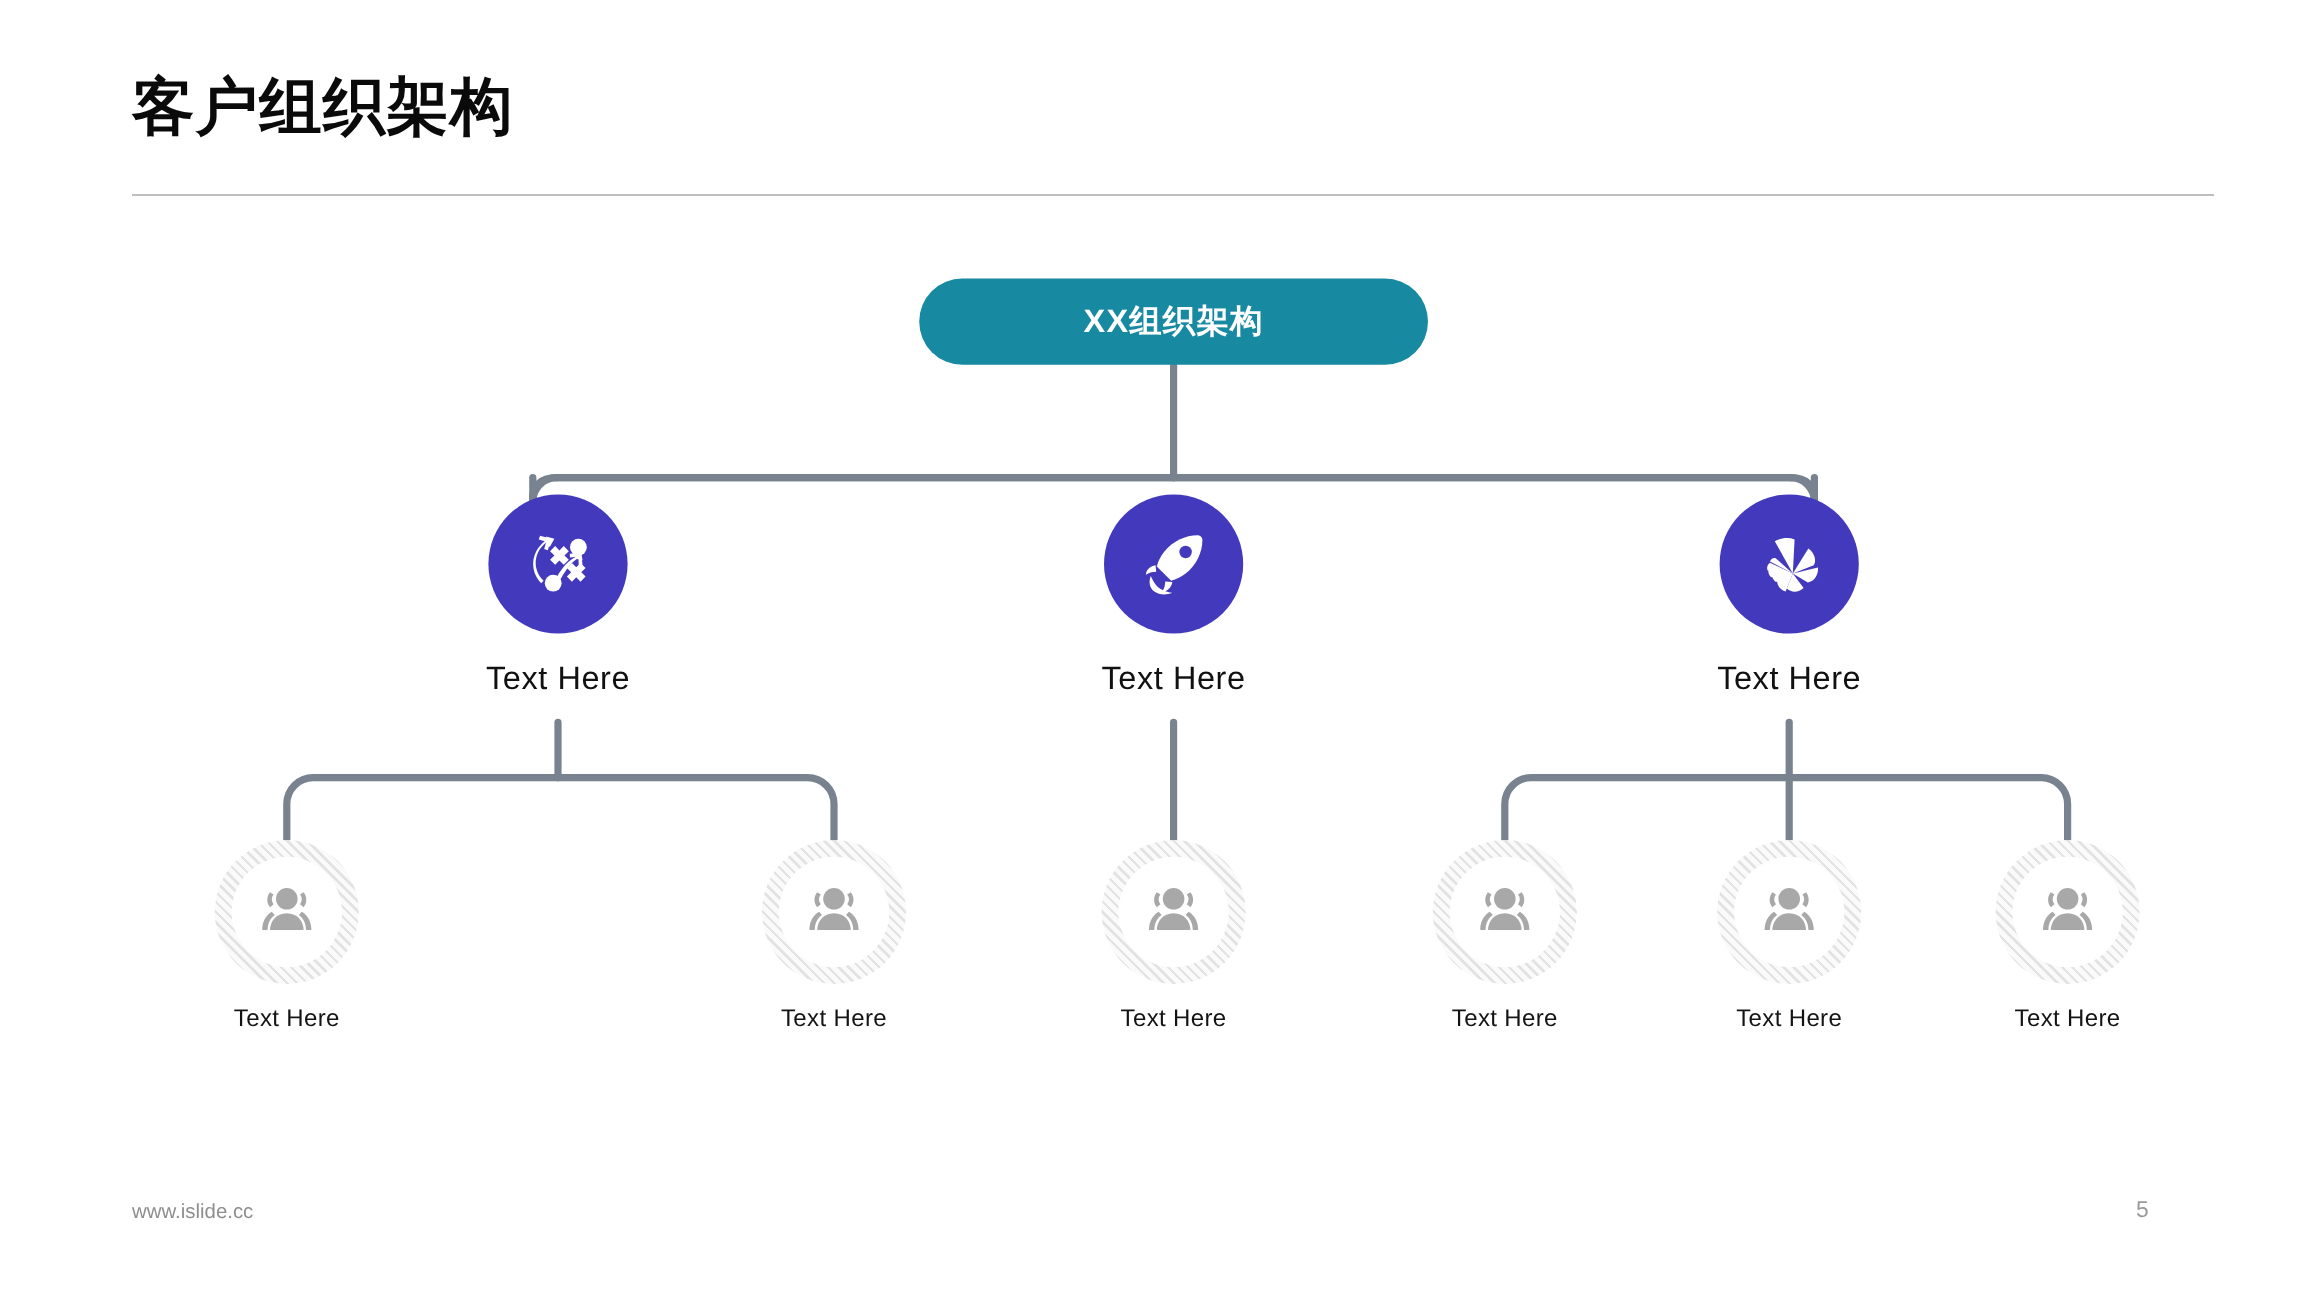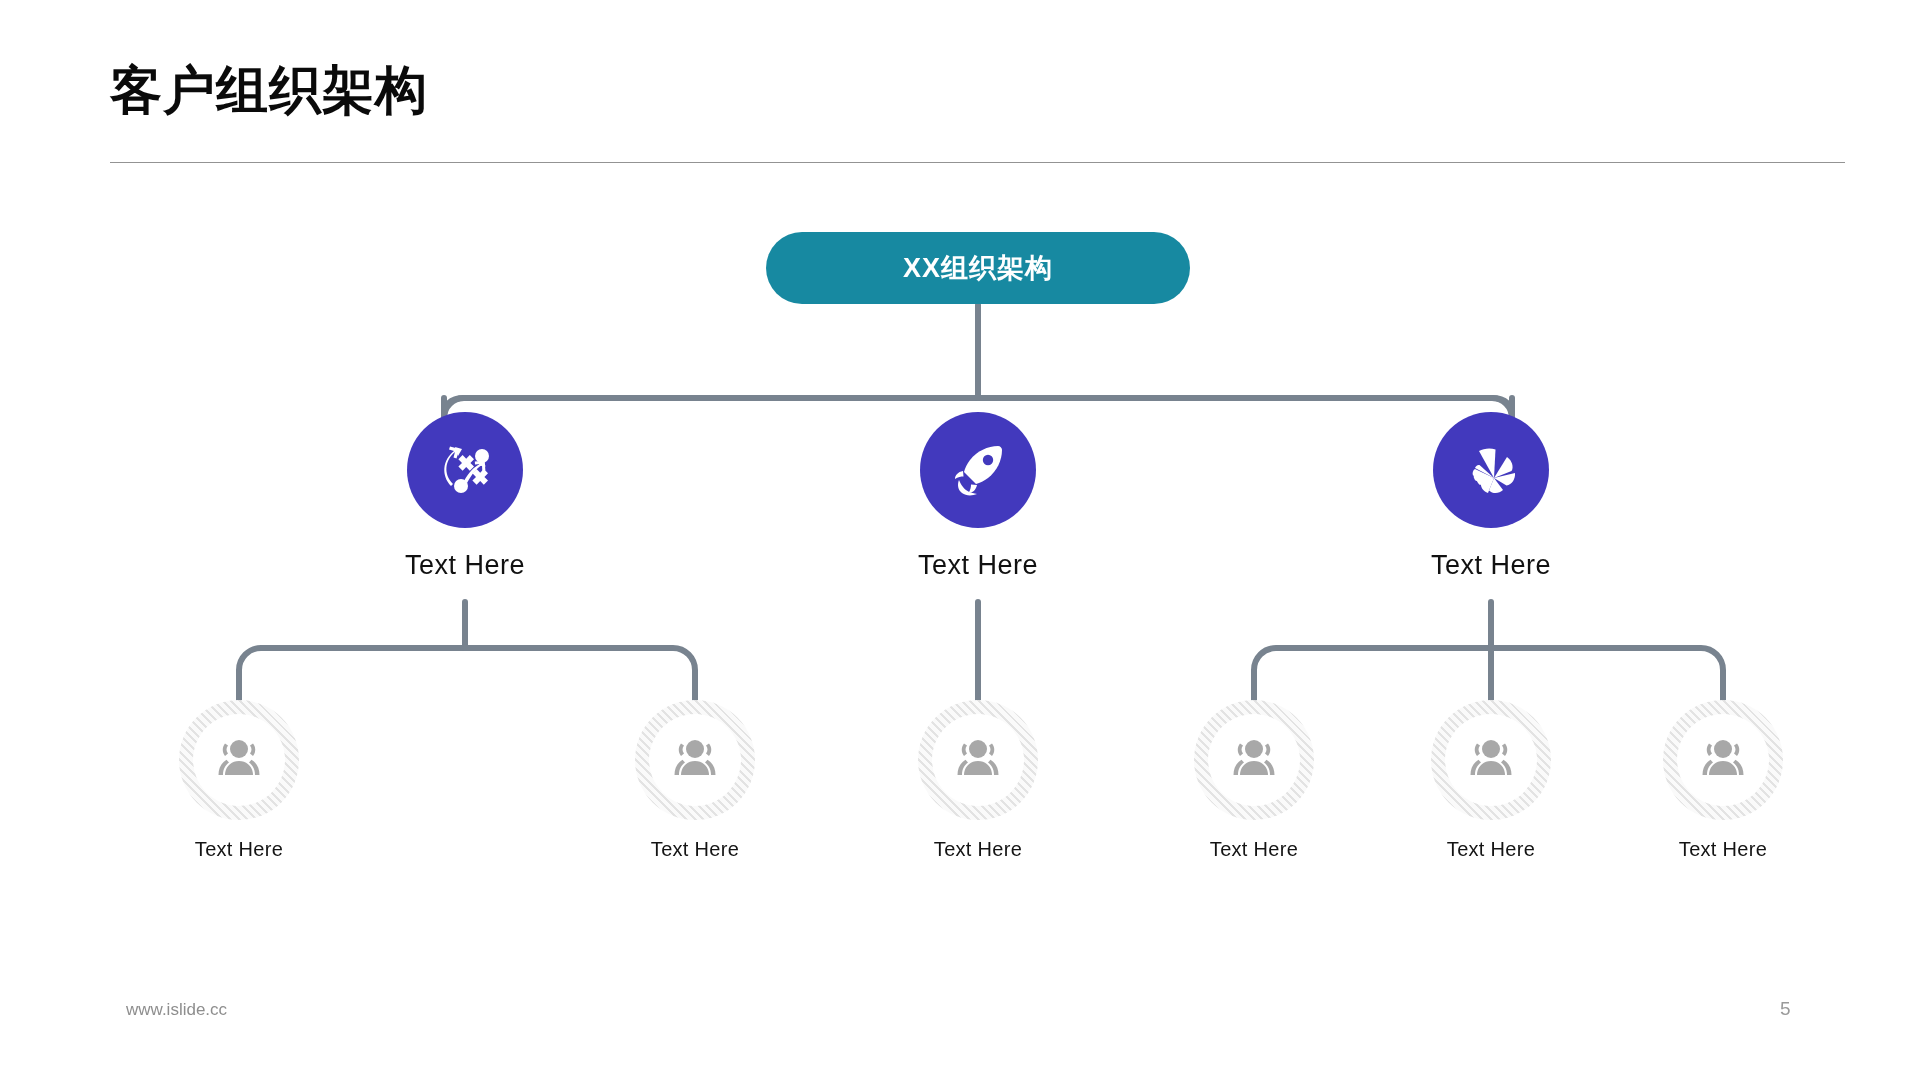--- a/index.html
+++ b/index.html
@@ -155,21 +155,21 @@
     font-size: 20px;
     color: #141414;
     letter-spacing: 0.3px;
     white-space: nowrap;
     font-family: "Liberation Sans", sans-serif;
   }
 
   
   .footer-url {
     position: absolute;
-    left: 126px;
+    left: 110px;
     top: 1000px;
     font-size: 17px;
     color: #8e8e8e;
     font-family: "Liberation Sans", sans-serif;
   }
   .page-number {
     position: absolute;
     left: 1780px;
     top: 998px;
     font-size: 19px;

